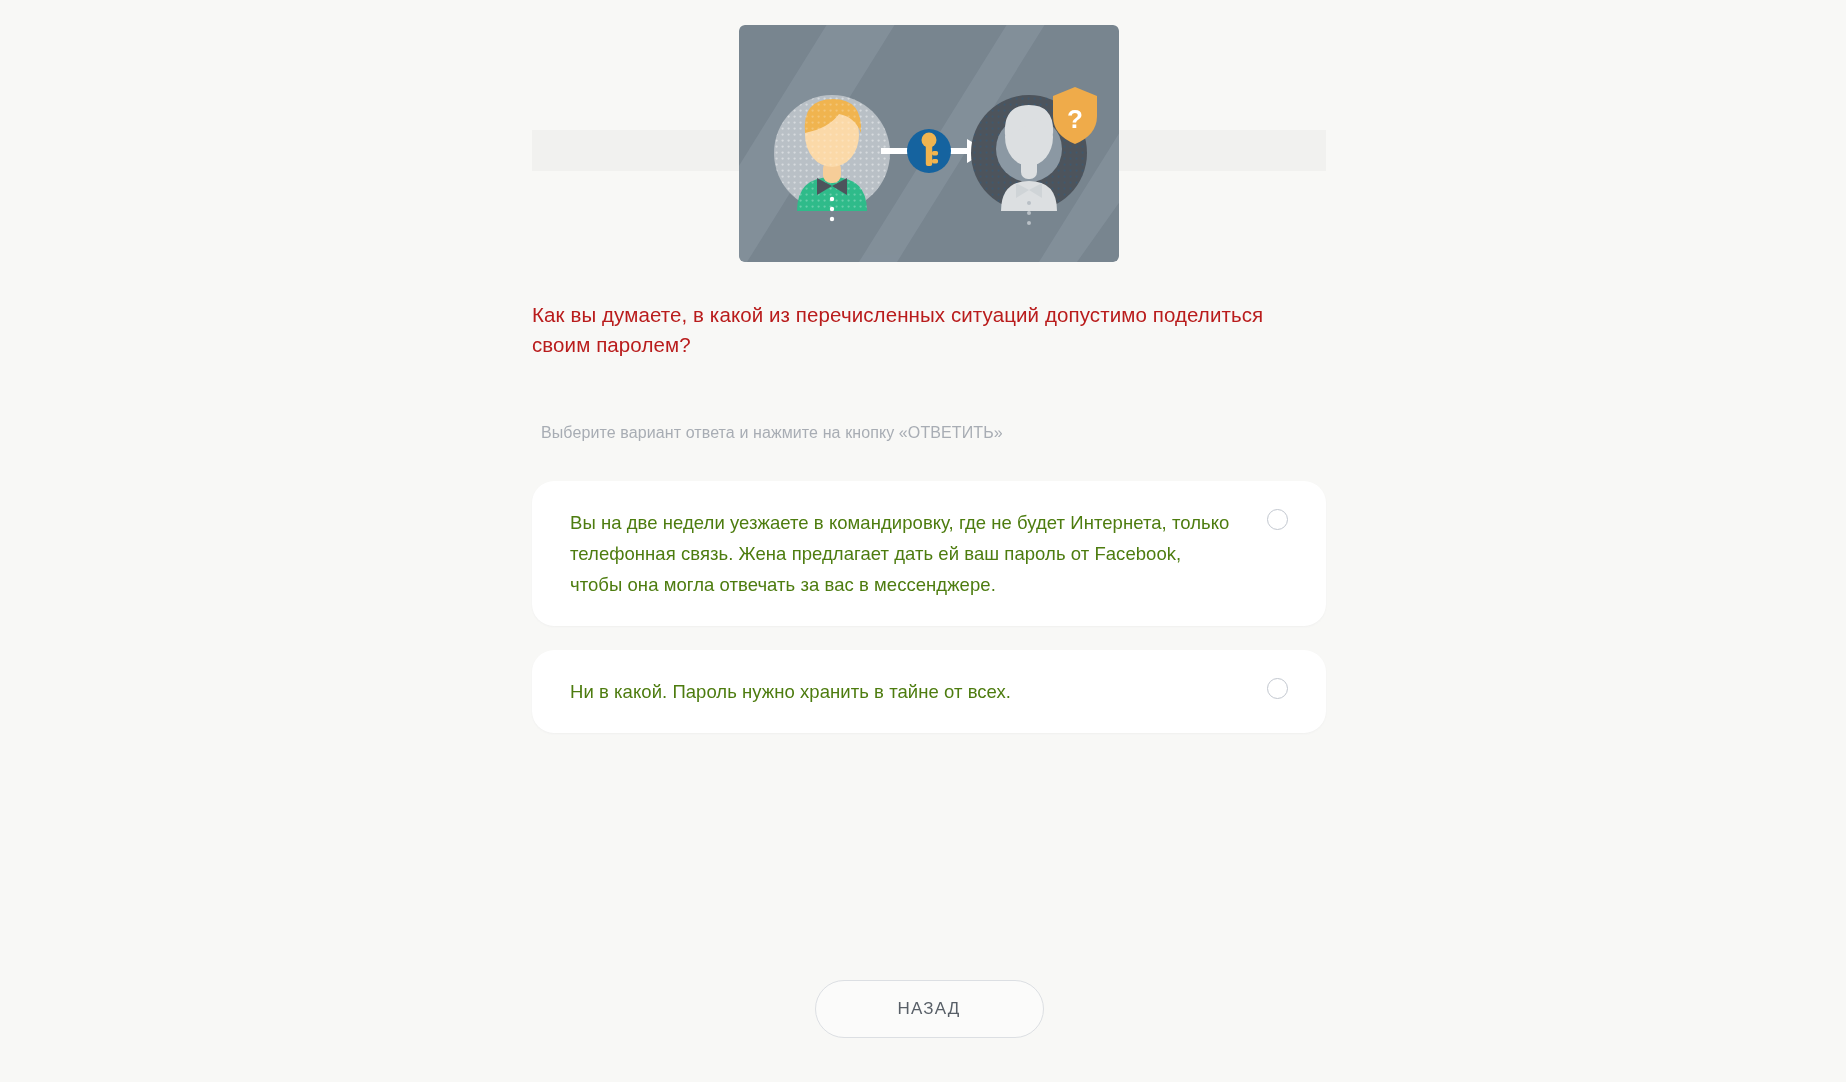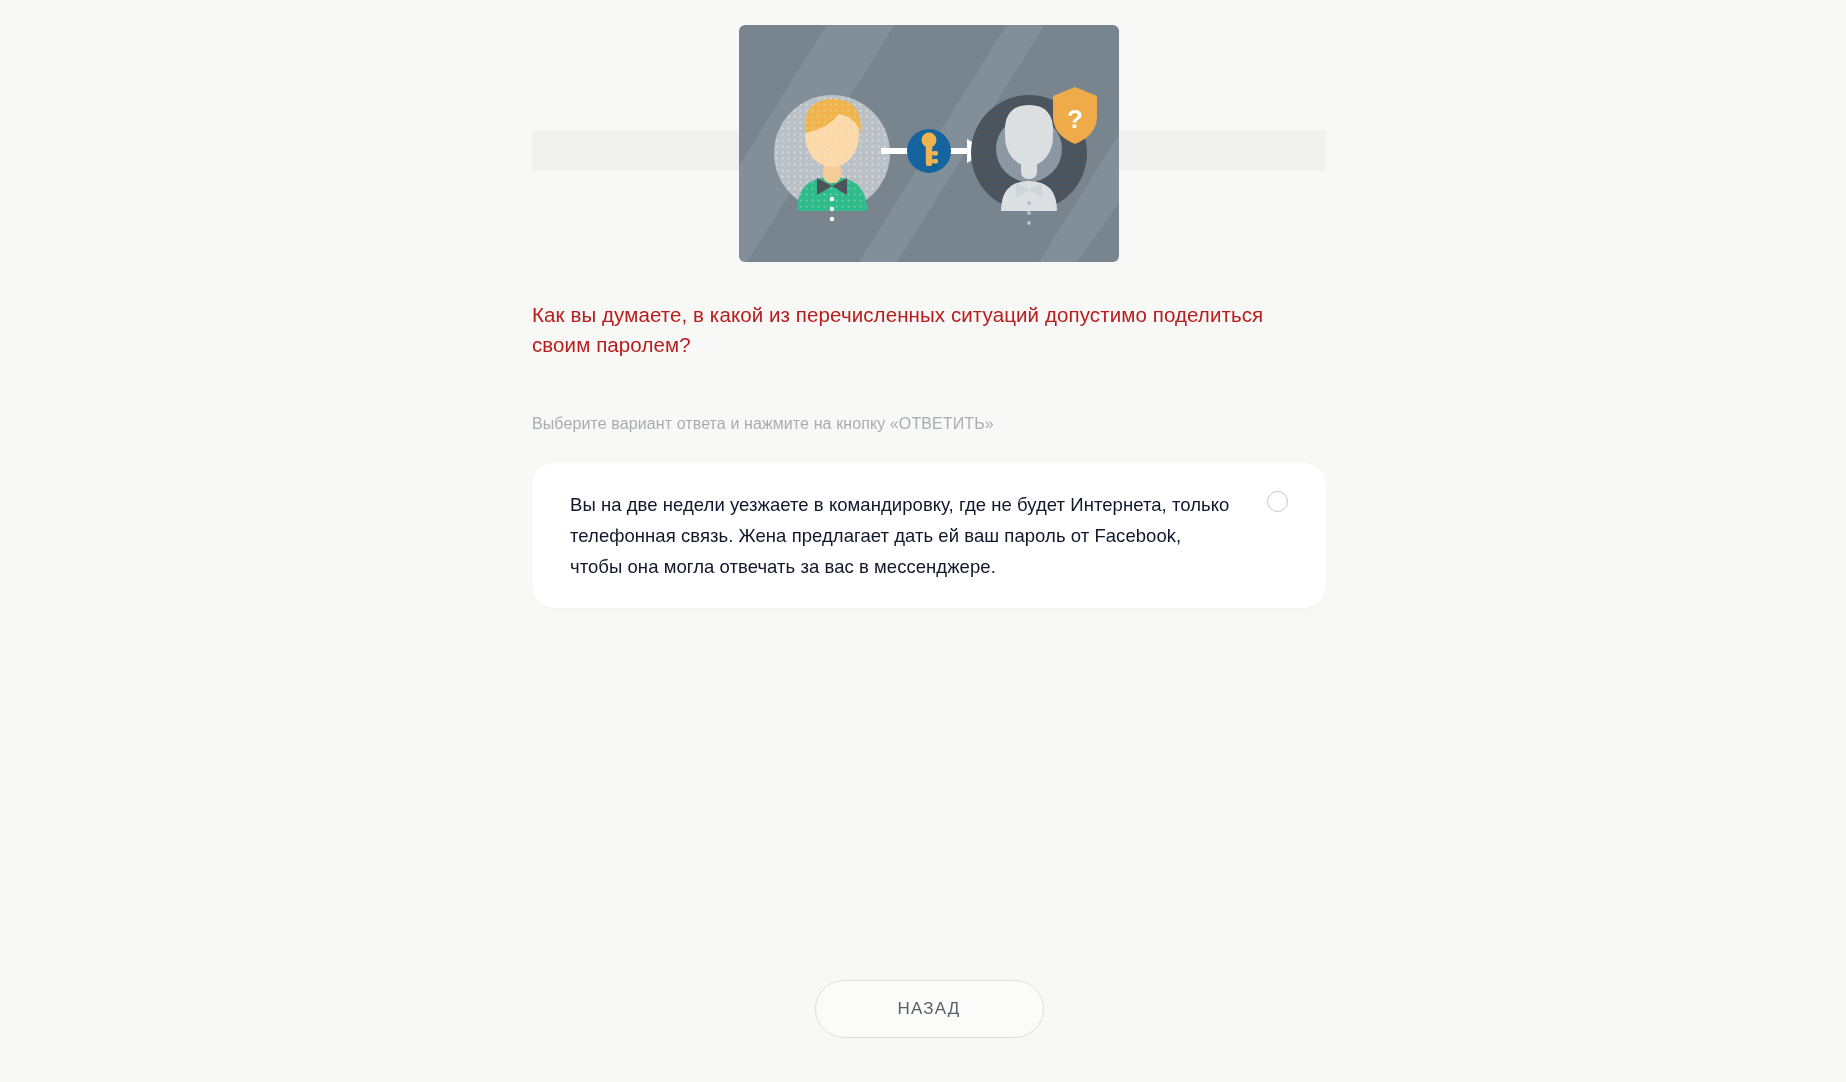--- a/index.html
+++ b/index.html
@@ -60,21 +60,21 @@
     font-size: 20.5px;
     line-height: 30px;
     color: #b91c1c;
     margin: 0;
     letter-spacing: 0.1px;
     font-weight: 400;
     max-width: 775px;
   }
 
   .hint {
-    margin: 0;
+    margin: 9px;
     padding-top: 53px;
     font-size: 16px;
     line-height: 22px;
     color: #a8adb4;
     letter-spacing: 0.1px;
   }
 
   .options {
     margin: 0;
     padding: 0;
@@ -90,21 +90,21 @@
     padding: 26px 96px 26px 38px;
     box-sizing: border-box;
     cursor: pointer;
     box-shadow: 0 1px 2px rgba(120,125,135,0.06);
   }
   .option:last-child { margin-bottom: 0; }
 
   .option-text {
     font-size: 18.5px;
     line-height: 31px;
-    color: #0f172a;
+    color: #4d7c0f;
     display: block;
     letter-spacing: 0.05px;
   }
 
   .radio {
     position: absolute;
     right: 38px;
     top: 28px;
     width: 21px;
     height: 21px;
@@ -235,20 +235,24 @@
 
     <h1 class="question">Как вы думаете, в какой из перечисленных ситуаций допустимо поделиться своим паролем?</h1>
 
     <p class="hint">Выберите вариант ответа и нажмите на кнопку «ОТВЕТИТЬ»</p>
 
     <ul class="options">
       <li class="option">
         <span class="option-text">Вы на две недели уезжаете в командировку, где не будет Интернета, только телефонная связь. Жена предлагает дать ей ваш пароль от Facebook, чтобы она могла отвечать за вас в мессенджере.</span>
         <span class="radio"></span>
       </li>
+      <li class="option">
+        <span class="option-text">Ни в какой. Пароль нужно хранить в тайне от всех.</span>
+        <span class="radio"></span>
+      </li>
     </ul>
   </div>
 
   <div class="footer">
     <button class="back-button">НАЗАД</button>
   </div>
 
 </div>
 
 </body></html>

